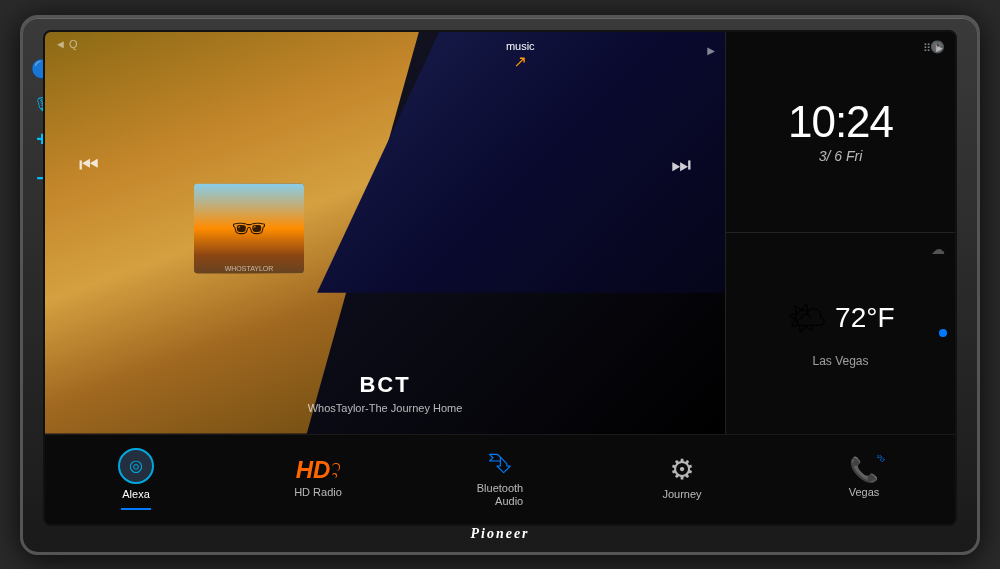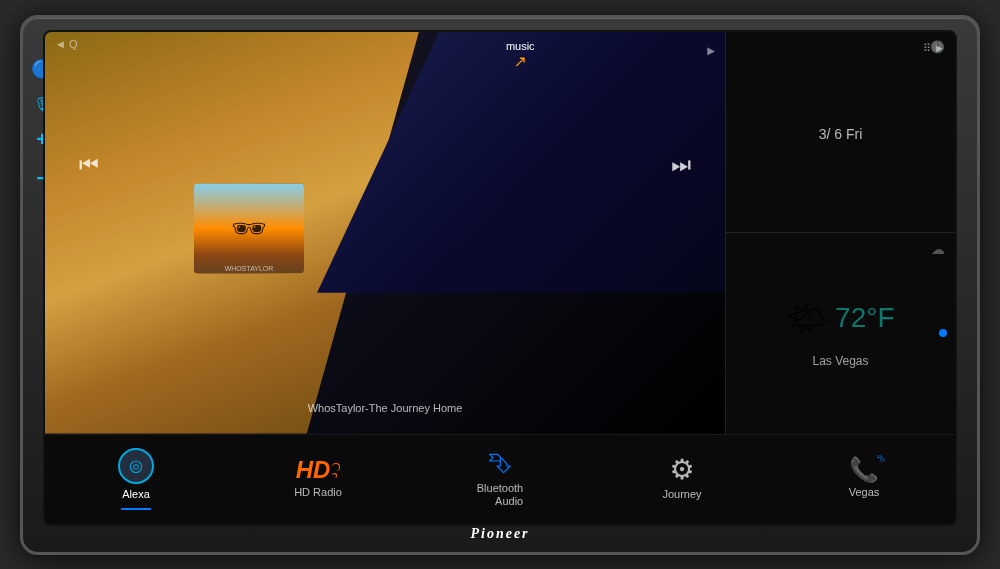--- a/index.html
+++ b/index.html
@@ -235,20 +235,21 @@
       color: white;
       font-size: 44px;
       font-weight: 300;
       letter-spacing: -1px;
       line-height: 1;
     }
     .clock-date {
       color: rgba(255,255,255,0.7);
       font-size: 14px;
       margin-top: 4px;
+      font-style: italic;
     }
 
     .widget-weather {
       flex: 1;
       background: #0a0a0a;
       display: flex;
       flex-direction: column;
       align-items: center;
       justify-content: center;
       padding: 10px;
@@ -263,21 +264,21 @@
     }
     .weather-main {
       display: flex;
       align-items: center;
       gap: 8px;
     }
     .sun-icon {
       font-size: 32px;
     }
     .temp-text {
-      color: #0f766e;
+      color: #ffffff;
       font-size: 28px;
       font-weight: 300;
     }
     .city-text {
       color: rgba(255,255,255,0.6);
       font-size: 12px;
       margin-top: 17px;
     }
 
     
@@ -486,33 +487,35 @@
           <div style="position:absolute; top:8px; right: 10px;">
             <span class="play-icon-small">▶</span>
           </div>
 
           <div class="controls-overlay">
             <span class="ctrl-btn">⏮</span>
             <span class="ctrl-btn">⏭</span>
           </div>
 
           <div class="track-info">
+            <div class="track-title">BCT</div>
             <div class="track-subtitle">WhosTaylor-The Journey Home</div>
           </div>
 
         </div>
 
         <div class="widgets-panel">
 
           <div style="position:absolute; top:6px; right:10px; z-index:10;">
             <span style="color:rgba(255,255,255,0.5); font-size:11px;">⠿ ►</span>
           </div>
 
           <div class="widget-clock">
             <span class="clock-icon">🕐</span>
+            <div class="clock-time">10:24</div>
             <div class="clock-date">3/ 6 Fri</div>
           </div>
 
           <div class="widget-weather">
             <div class="weather-icon-area">☁</div>
             <div class="bt-indicator"></div>
             <div class="weather-main">
               <span class="sun-icon">🌤</span>
               <span class="temp-text">72°F</span>
             </div>

